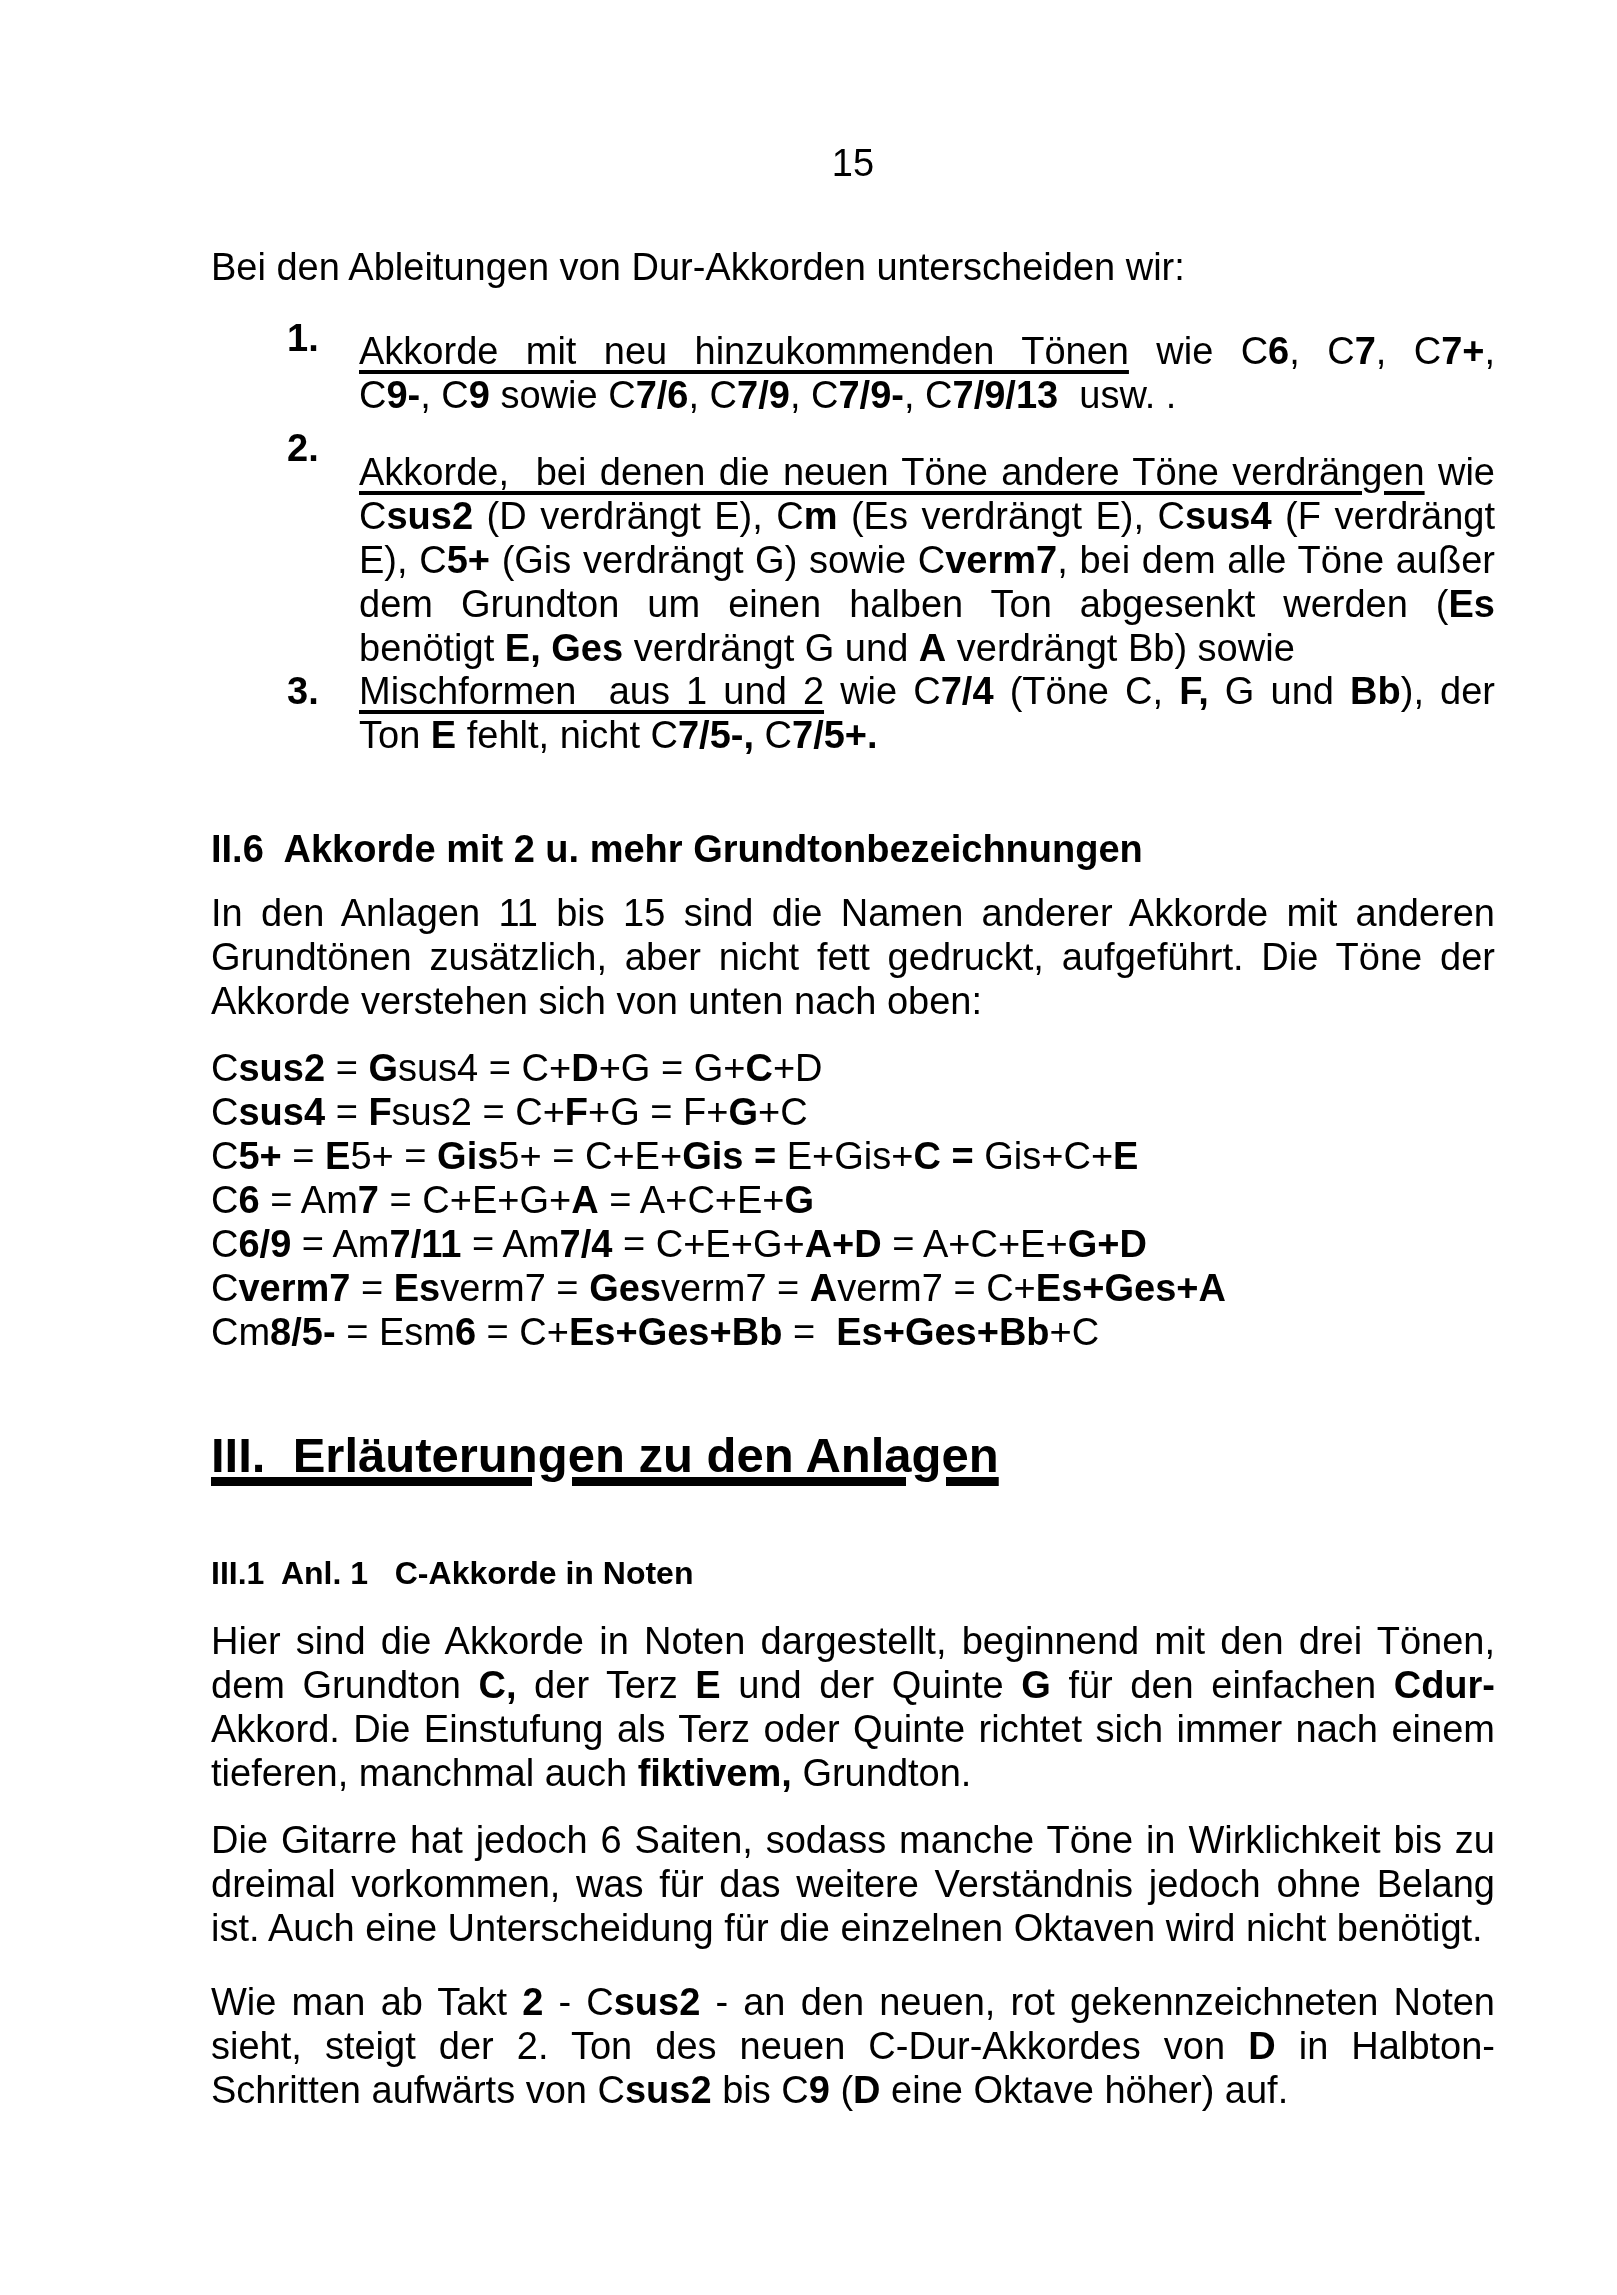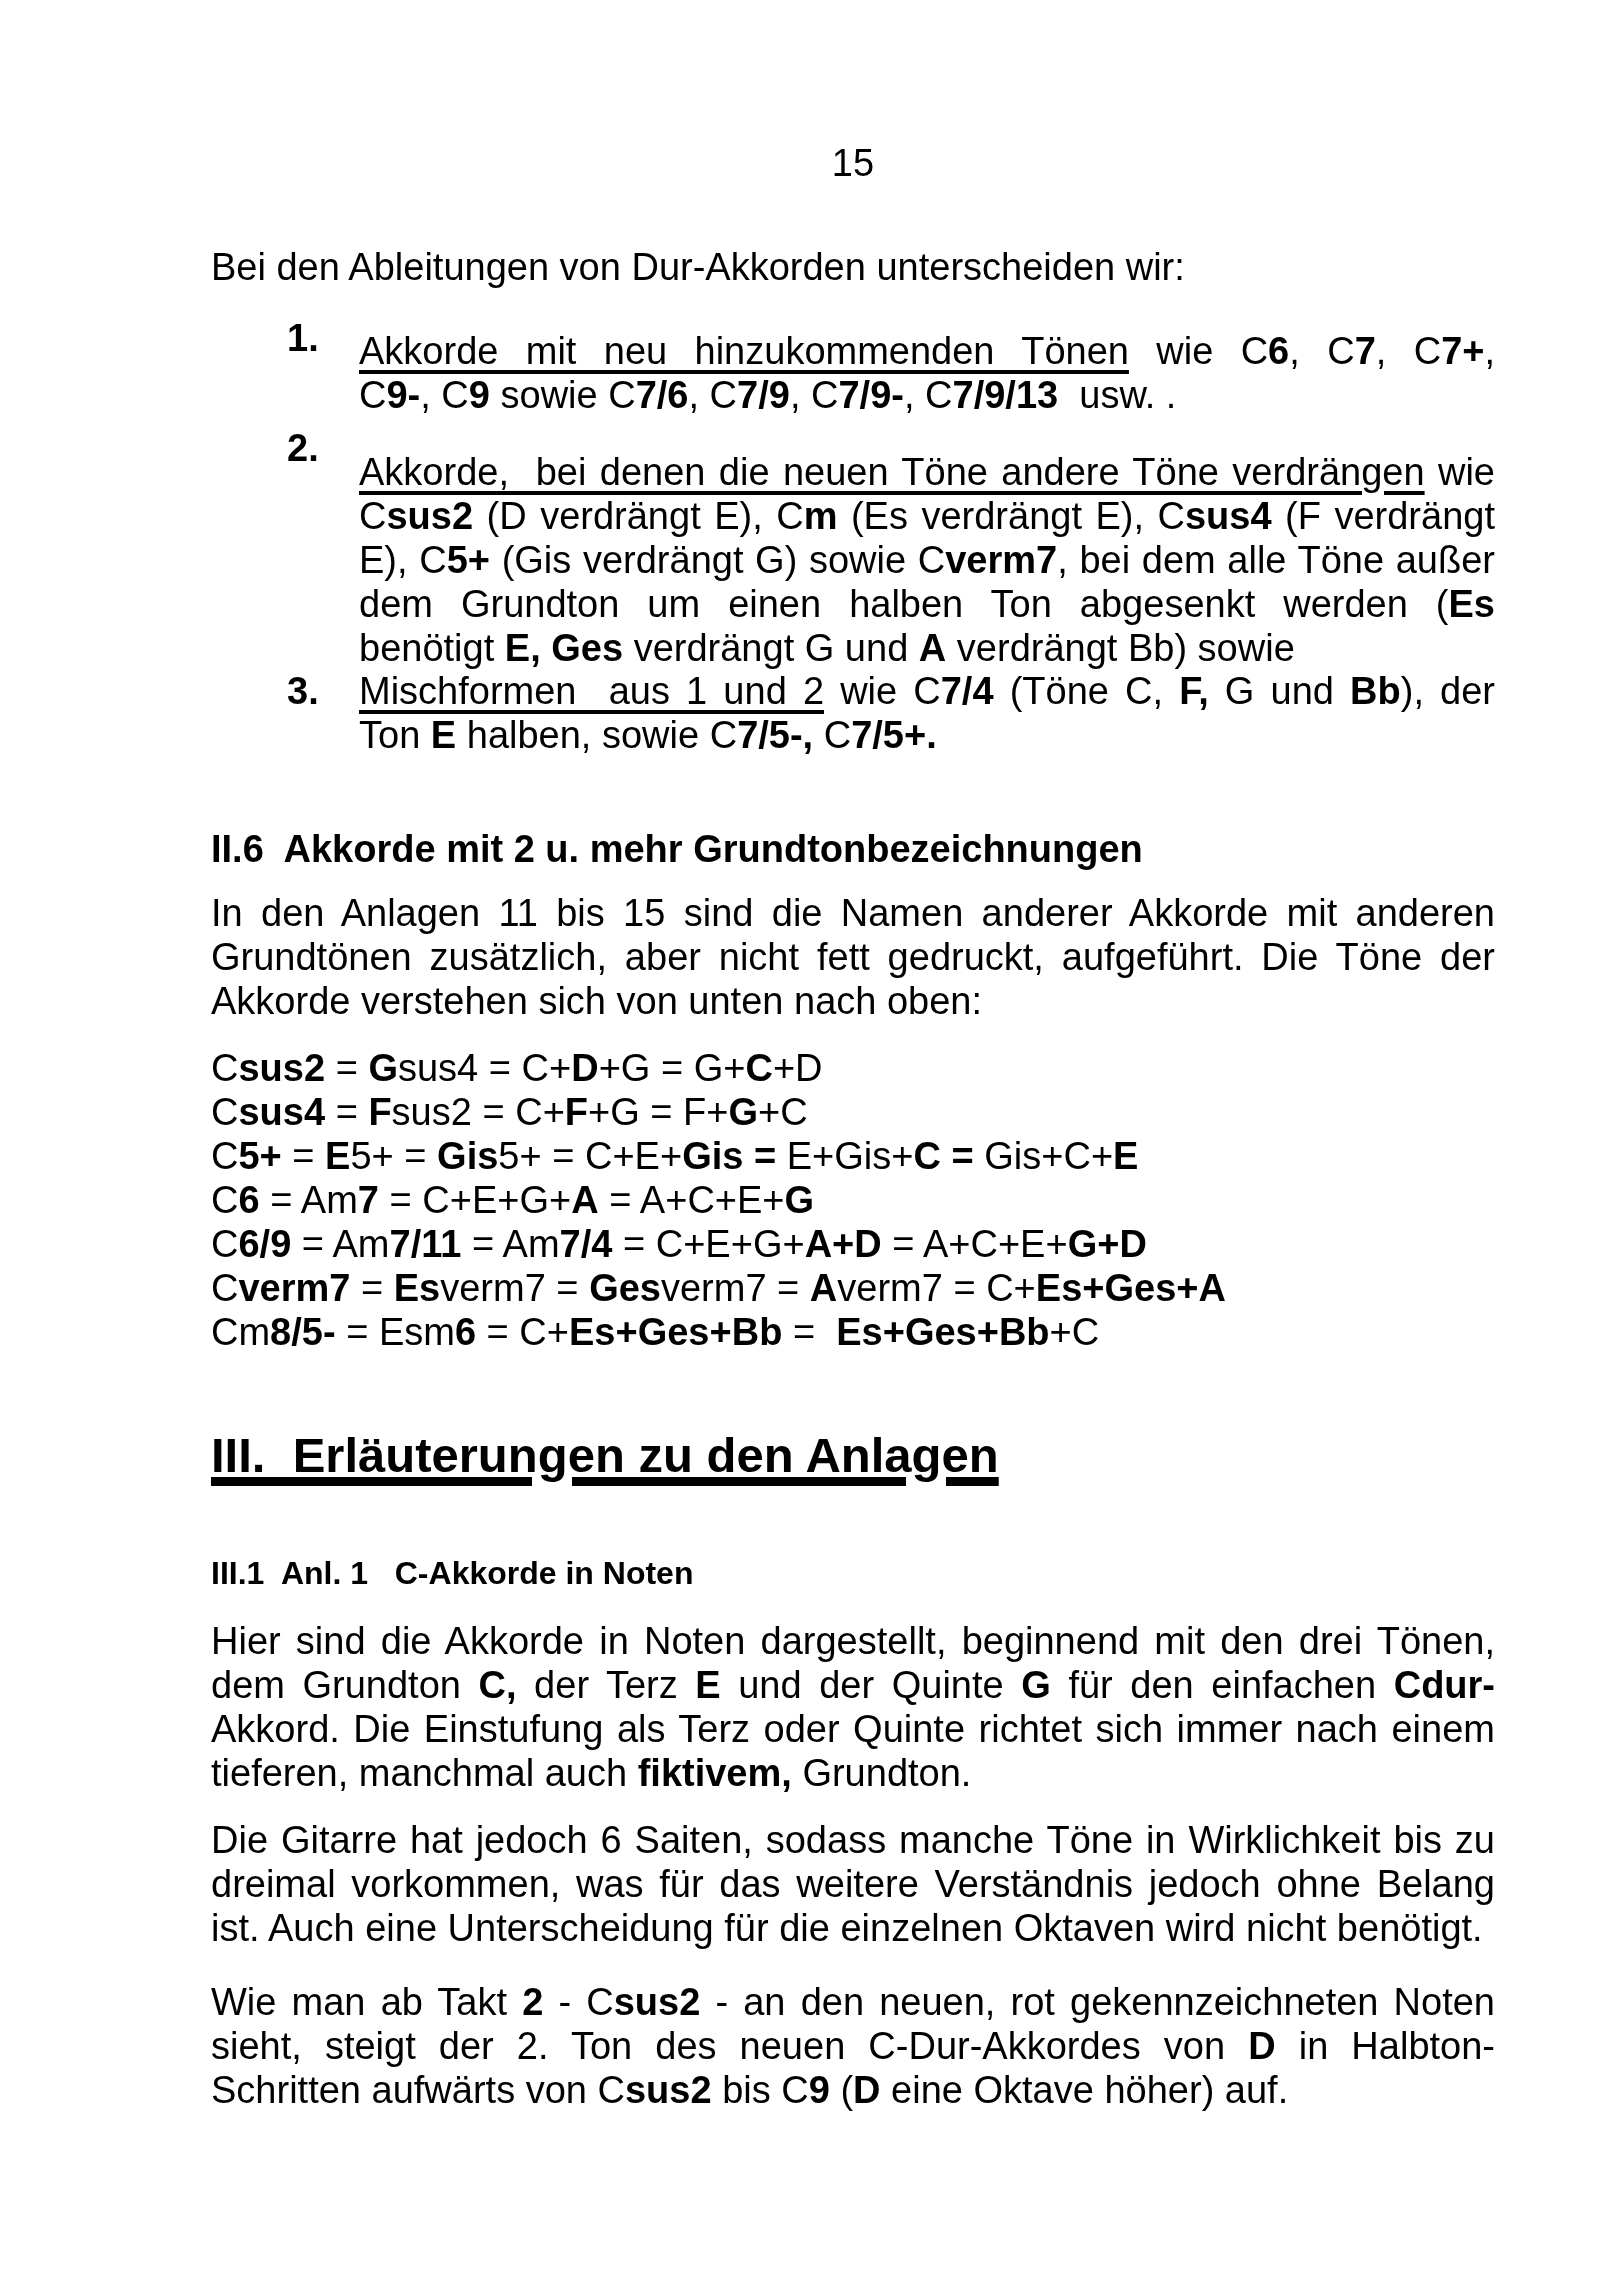--- a/index.html
+++ b/index.html
@@ -47,21 +47,21 @@
       <div class="block" style="left: 359px; top: 426px; width: 1136px; font-size: 38px; line-height: 44px; margin-top: 24px;">
         <div class="line j"><span class="seg u">Akkorde,  bei denen die neuen Töne andere Töne verdrängen</span><span class="seg"> wie</span></div>
         <div class="line j"><span class="seg">C</span><span class="seg b">sus2</span><span class="seg"> (D verdrängt E), C</span><span class="seg b">m</span><span class="seg"> (Es verdrängt E), C</span><span class="seg b">sus4</span><span class="seg"> (F verdrängt</span></div>
         <div class="line j"><span class="seg">E), C</span><span class="seg b">5+</span><span class="seg"> (Gis verdrängt G) sowie C</span><span class="seg b">verm7</span><span class="seg">, bei dem alle Töne außer</span></div>
         <div class="line j"><span class="seg">dem Grundton um einen halben Ton abgesenkt werden (</span><span class="seg b">Es</span></div>
         <div class="line"><span class="seg">benötigt </span><span class="seg b">E,</span><span class="seg"> </span><span class="seg b">Ges</span><span class="seg"> verdrängt G und </span><span class="seg b">A</span><span class="seg"> verdrängt Bb) sowie</span></div>
       </div>
       <div class="marker" style="left: 287px; top: 669px; font-size: 38px; line-height: 44px;">3.</div>
       <div class="block" style="left: 359px; top: 669px; width: 1136px; font-size: 38px; line-height: 44px;">
         <div class="line j"><span class="seg u">Mischformen  aus 1 und 2</span><span class="seg"> wie C</span><span class="seg b">7/4</span><span class="seg"> (Töne C, </span><span class="seg b">F,</span><span class="seg"> G und </span><span class="seg b">Bb</span><span class="seg">), der</span></div>
-        <div class="line"><span class="seg">Ton </span><span class="seg b">E</span><span class="seg"> halben, sowie C</span><span class="seg b">7/5-,</span><span class="seg"> C</span><span class="seg b">7/5+.</span></div>
+        <div class="line"><span class="seg">Ton </span><span class="seg b">E</span><span class="seg"> fehlt, nicht C</span><span class="seg b">7/5-,</span><span class="seg"> C</span><span class="seg b">7/5+.</span></div>
       </div>
       <div class="block" style="left: 211px; top: 827px; width: 1284px; font-size: 38px; line-height: 44px;">
         <div class="line"><span class="seg b">II.6  Akkorde mit 2 u. mehr Grundtonbezeichnungen</span></div>
       </div>
       <div class="block" style="left: 211px; top: 891px; width: 1284px; font-size: 38px; line-height: 44px;">
         <div class="line j"><span class="seg">In den Anlagen 11 bis 15 sind die Namen anderer Akkorde mit anderen</span></div>
         <div class="line j"><span class="seg">Grundtönen zusätzlich, aber nicht fett gedruckt, aufgeführt. Die Töne der</span></div>
         <div class="line"><span class="seg">Akkorde verstehen sich von unten nach oben:</span></div>
       </div>
       <div class="block" style="left: 211px; top: 1046px; width: 1284px; font-size: 38px; line-height: 44px;">

